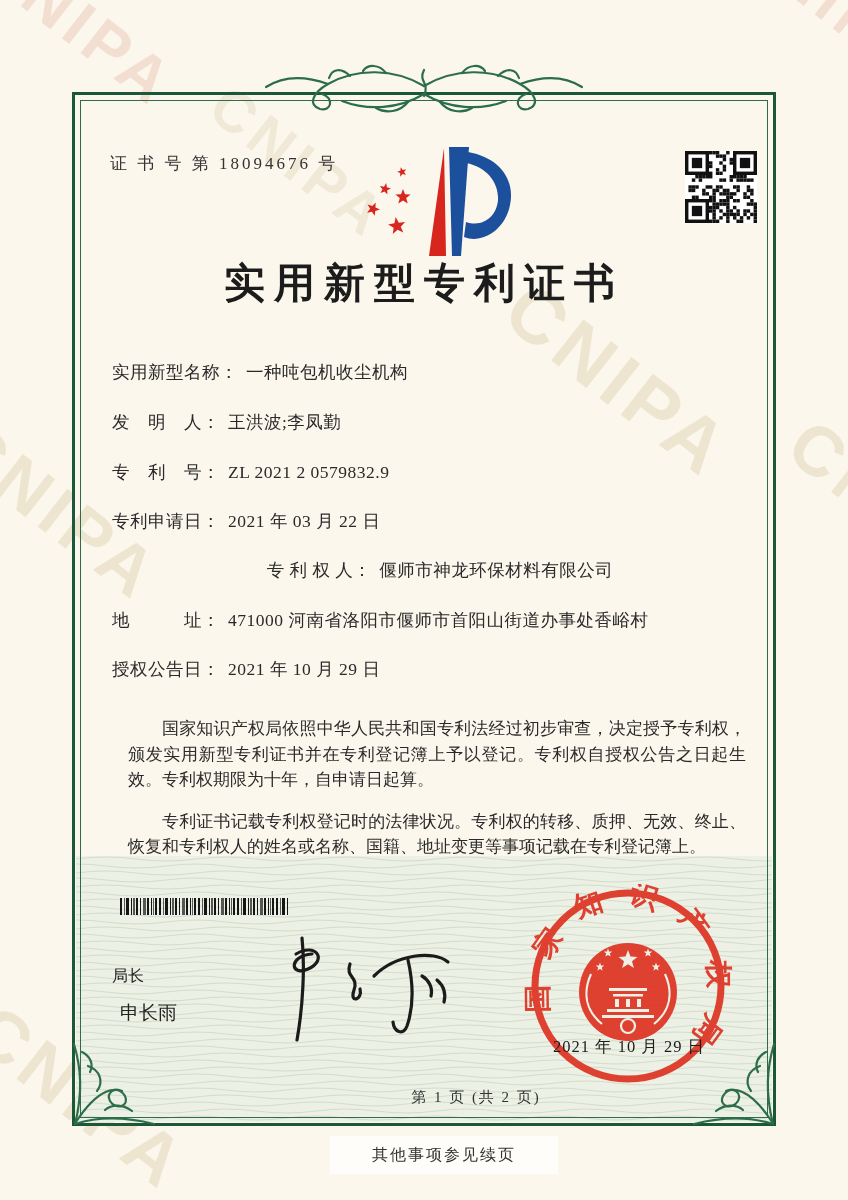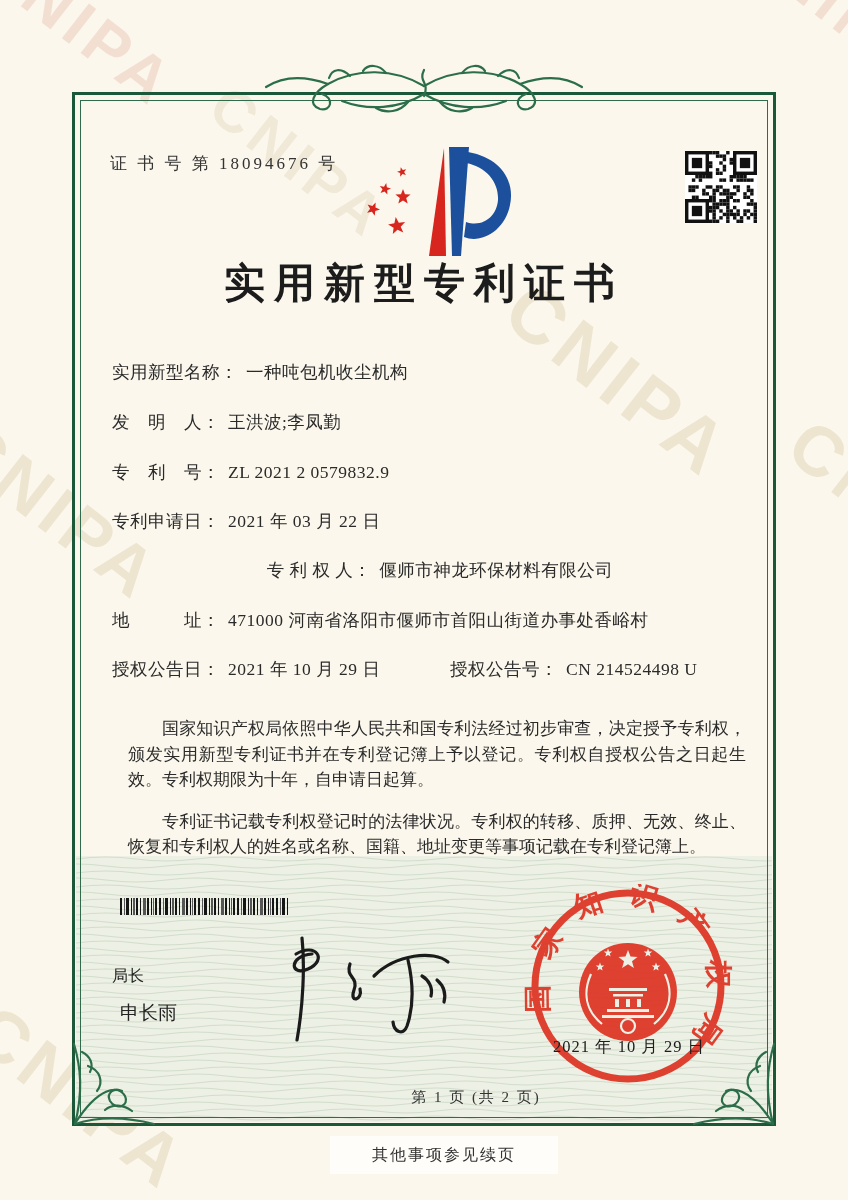--- a/index.html
+++ b/index.html
@@ -277,23 +277,20 @@
     <span>专利申请日：</span><span class="val">2021 年 03 月 22 日</span>
   </div>
   <div class="frow" style="top:558px;text-align:center;">
     <span>专 利 权 人：</span><span class="val">偃师市神龙环保材料有限公司</span>
   </div>
   <div class="frow" style="top:608px;">
     <span>地　　　址：</span><span class="val">471000 河南省洛阳市偃师市首阳山街道办事处香峪村</span>
   </div>
   <div class="frow" style="top:657px;">
     <span>授权公告日：</span><span class="val">2021 年 10 月 29 日</span>
-    <span class="pair2">
-      <span>授权公告号：</span><span class="val">CN 214524498 U</span>
-    </span>
   </div>
 
   <div class="bodytext">
     <p>国家知识产权局依照中华人民共和国专利法经过初步审查，决定授予专利权，颁发实用新型专利证书并在专利登记簿上予以登记。专利权自授权公告之日起生效。专利权期限为十年，自申请日起算。</p>
     <p>专利证书记载专利权登记时的法律状况。专利权的转移、质押、无效、终止、恢复和专利权人的姓名或名称、国籍、地址变更等事项记载在专利登记簿上。</p>
   </div>
 
   <div id="barcode" class="barcode"><i style="width: 2px; margin-right: 2px; background: rgb(21, 21, 21);"></i><i style="width: 1px; margin-right: 1px; background: rgb(85, 85, 85);"></i><i style="width: 3px; margin-right: 2px; background: rgb(21, 21, 21);"></i><i style="width: 1px; margin-right: 1px; background: rgb(21, 21, 21);"></i><i style="width: 2px; margin-right: 1px; background: rgb(85, 85, 85);"></i><i style="width: 2px; margin-right: 2px; background: rgb(21, 21, 21);"></i><i style="width: 1px; margin-right: 2px; background: rgb(21, 21, 21);"></i><i style="width: 3px; margin-right: 1px; background: rgb(85, 85, 85);"></i><i style="width: 2px; margin-right: 2px; background: rgb(21, 21, 21);"></i><i style="width: 1px; margin-right: 1px; background: rgb(21, 21, 21);"></i><i style="width: 1px; margin-right: 1px; background: rgb(85, 85, 85);"></i><i style="width: 2px; margin-right: 2px; background: rgb(21, 21, 21);"></i><i style="width: 2px; margin-right: 2px; background: rgb(21, 21, 21);"></i><i style="width: 1px; margin-right: 1px; background: rgb(85, 85, 85);"></i><i style="width: 3px; margin-right: 2px; background: rgb(21, 21, 21);"></i><i style="width: 1px; margin-right: 1px; background: rgb(21, 21, 21);"></i><i style="width: 2px; margin-right: 1px; background: rgb(85, 85, 85);"></i><i style="width: 2px; margin-right: 2px; background: rgb(21, 21, 21);"></i><i style="width: 1px; margin-right: 2px; background: rgb(21, 21, 21);"></i><i style="width: 3px; margin-right: 1px; background: rgb(85, 85, 85);"></i><i style="width: 2px; margin-right: 2px; background: rgb(21, 21, 21);"></i><i style="width: 1px; margin-right: 1px; background: rgb(21, 21, 21);"></i><i style="width: 1px; margin-right: 1px; background: rgb(85, 85, 85);"></i><i style="width: 2px; margin-right: 2px; background: rgb(21, 21, 21);"></i><i style="width: 2px; margin-right: 2px; background: rgb(21, 21, 21);"></i><i style="width: 1px; margin-right: 1px; background: rgb(85, 85, 85);"></i><i style="width: 3px; margin-right: 2px; background: rgb(21, 21, 21);"></i><i style="width: 1px; margin-right: 1px; background: rgb(21, 21, 21);"></i><i style="width: 2px; margin-right: 1px; background: rgb(85, 85, 85);"></i><i style="width: 2px; margin-right: 2px; background: rgb(21, 21, 21);"></i><i style="width: 1px; margin-right: 2px; background: rgb(21, 21, 21);"></i><i style="width: 3px; margin-right: 1px; background: rgb(85, 85, 85);"></i><i style="width: 2px; margin-right: 2px; background: rgb(21, 21, 21);"></i><i style="width: 1px; margin-right: 1px; background: rgb(21, 21, 21);"></i><i style="width: 1px; margin-right: 1px; background: rgb(85, 85, 85);"></i><i style="width: 2px; margin-right: 2px; background: rgb(21, 21, 21);"></i><i style="width: 2px; margin-right: 2px; background: rgb(21, 21, 21);"></i><i style="width: 1px; margin-right: 1px; background: rgb(85, 85, 85);"></i><i style="width: 3px; margin-right: 2px; background: rgb(21, 21, 21);"></i><i style="width: 1px; margin-right: 1px; background: rgb(21, 21, 21);"></i><i style="width: 2px; margin-right: 1px; background: rgb(85, 85, 85);"></i><i style="width: 2px; margin-right: 2px; background: rgb(21, 21, 21);"></i><i style="width: 1px; margin-right: 2px; background: rgb(21, 21, 21);"></i><i style="width: 3px; margin-right: 1px; background: rgb(85, 85, 85);"></i><i style="width: 2px; margin-right: 2px; background: rgb(21, 21, 21);"></i><i style="width: 1px; margin-right: 1px; background: rgb(21, 21, 21);"></i><i style="width: 1px; margin-right: 1px; background: rgb(85, 85, 85);"></i><i style="width: 2px; margin-right: 2px; background: rgb(21, 21, 21);"></i><i style="width: 2px; margin-right: 2px; background: rgb(21, 21, 21);"></i><i style="width: 1px; margin-right: 1px; background: rgb(85, 85, 85);"></i><i style="width: 3px; margin-right: 2px; background: rgb(21, 21, 21);"></i><i style="width: 1px; margin-right: 1px; background: rgb(21, 21, 21);"></i></div>
 
   <div class="sigtitle">局长</div>

